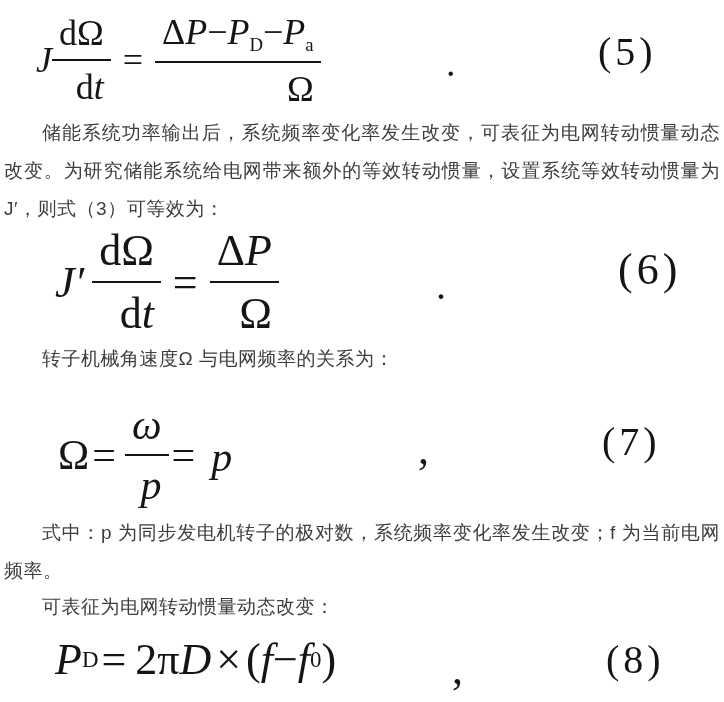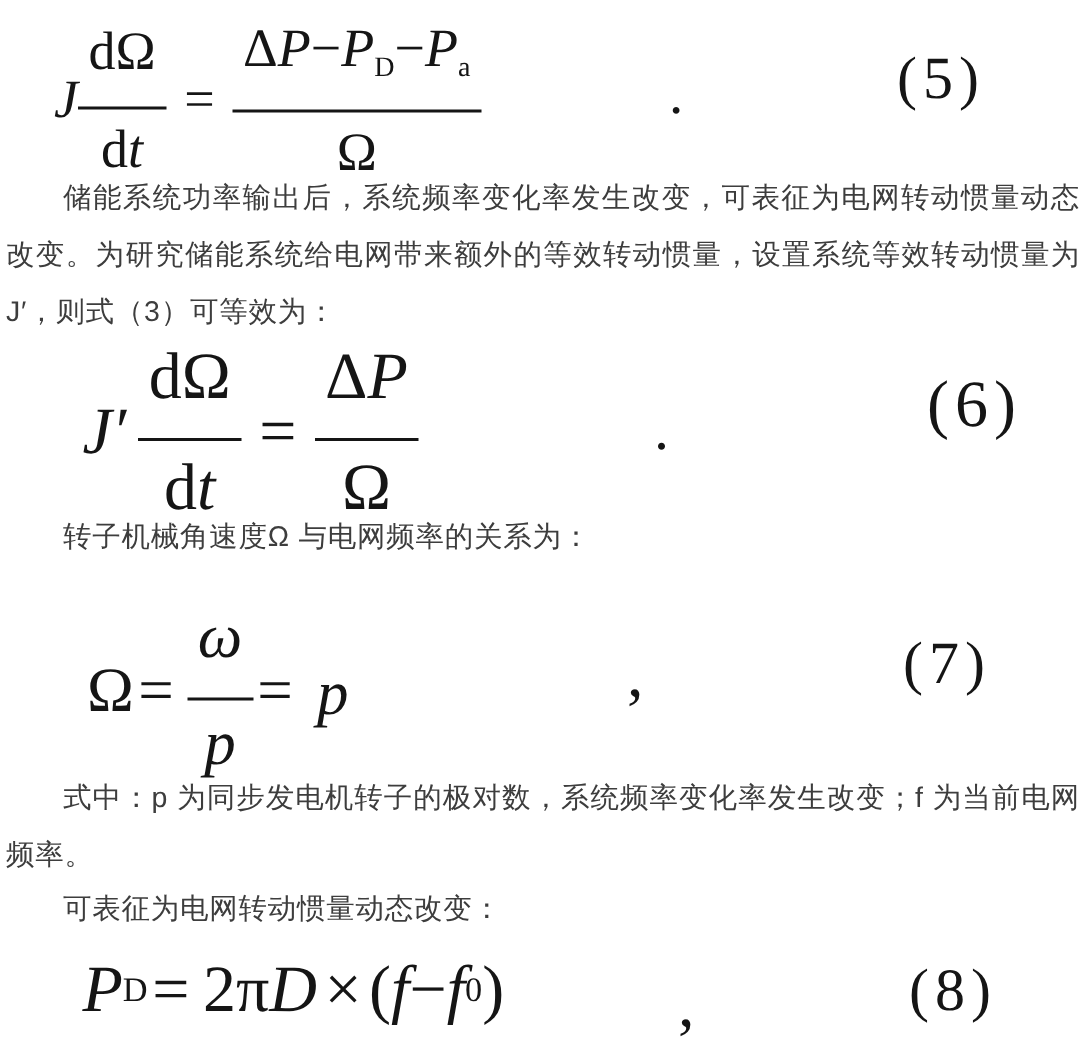--- a/index.html
+++ b/index.html
@@ -31,22 +31,22 @@
     font-family:"Liberation Serif",serif;
     color:#151515;
     white-space:nowrap;
   }
   .formula i{font-style:italic;}
   .frac{
     display:inline-block;
     text-align:center;
     vertical-align:middle;
   }
-  .num{display:block;border-bottom:2px solid #151515;padding:1px 7px 16px;}
-  .den{display:block;padding:5px 7px 1px;}
+  .num{display:block;border-bottom:2px solid #151515;padding:1px 7px 5px;}
+  .den{display:block;padding:5px 7px 1px;text-align:right;}
   .rel{margin:0 12px;}
   .rel0{margin:0 9px 0 3px;}
   .sub{font-size:0.52em;font-style:normal;vertical-align:-0.35em;letter-spacing:0;}
   .op{margin:0 5px;}
   .punct{
     position:absolute;
     font-family:"Liberation Serif",serif;
     color:#151515;
     line-height:1;
   }

